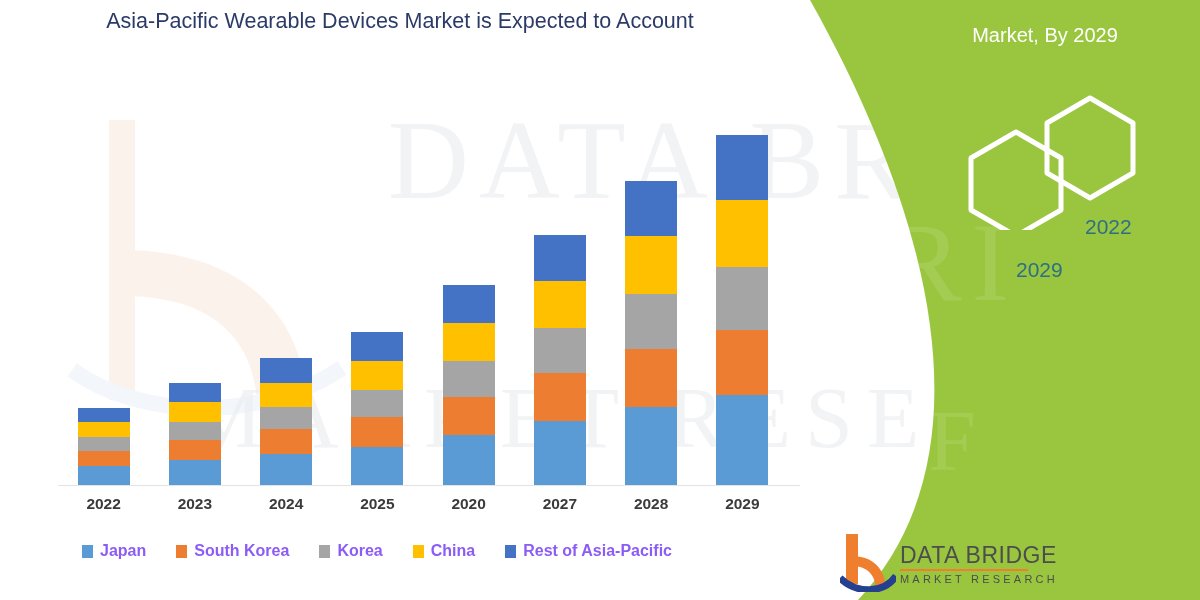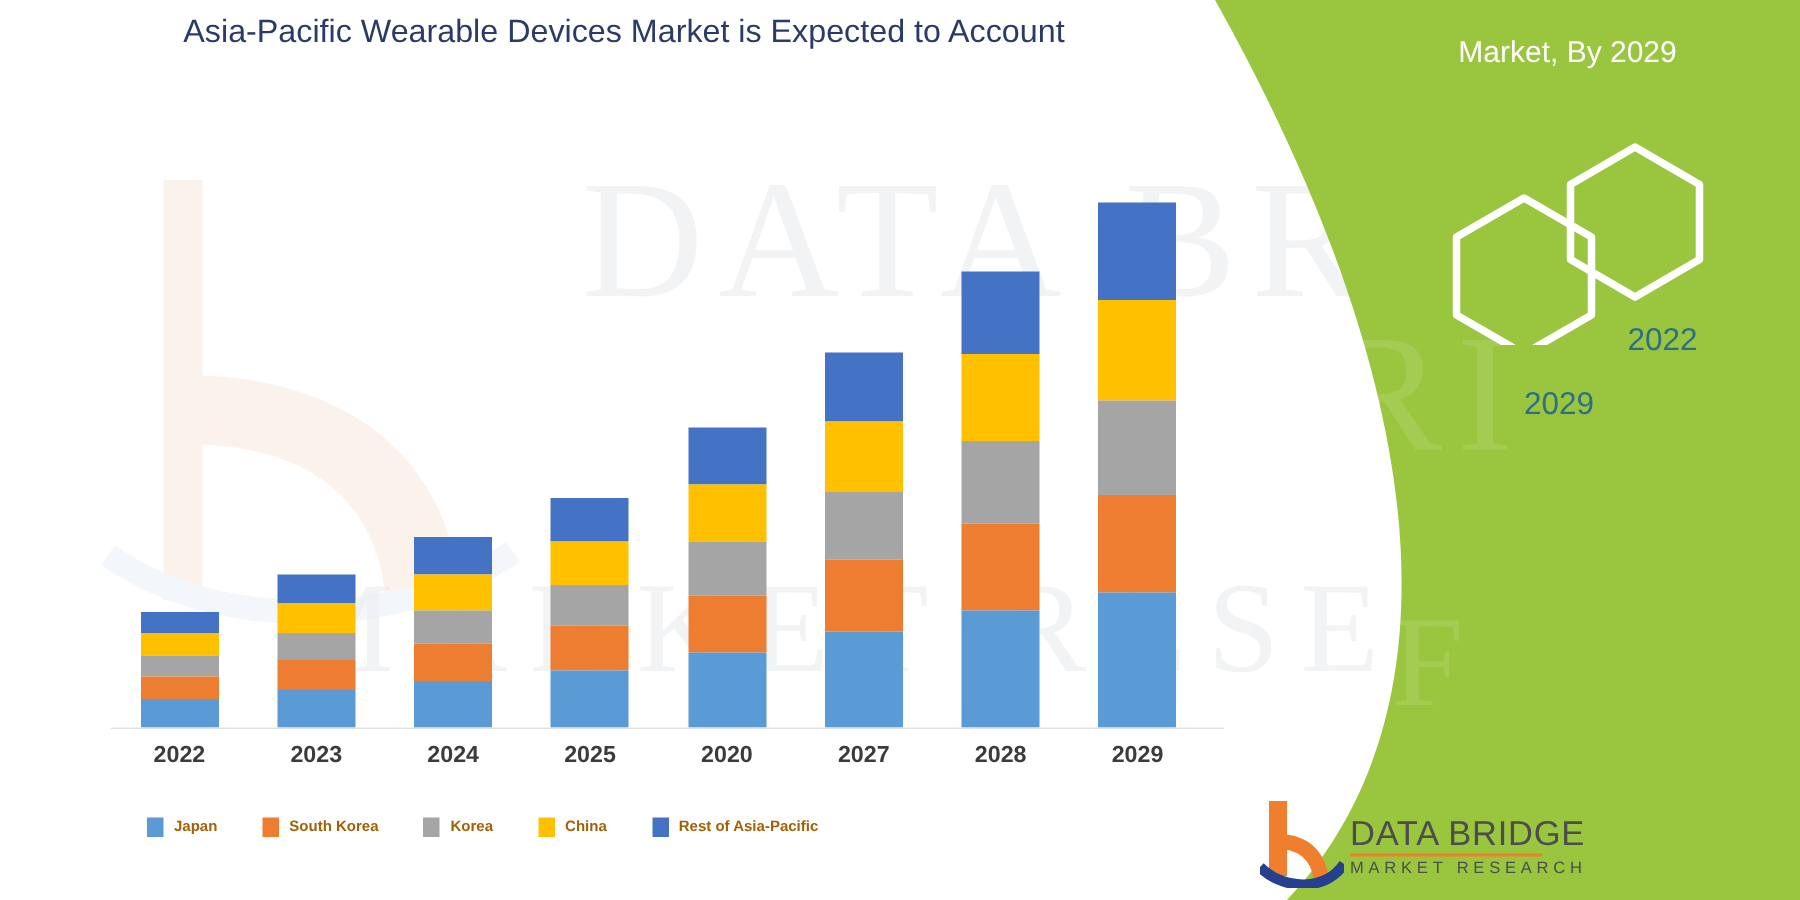--- a/index.html
+++ b/index.html
@@ -21,21 +21,21 @@
     white-space:nowrap;
     font-weight:400;
   }
   .wm-text.row1{left:388px;top:96px;}
   .wm-text.row2{left:186px;top:368px;font-size:86px;letter-spacing:14px;}
   .wm-b{
     position:absolute;left:52px;top:100px;width:330px;height:330px;opacity:.5;
   }
 
   
-  .chart-panel{position:absolute;left:16px;top:0;width:880px;height:600px;}
+  .chart-panel{position:absolute;left:0;top:0;width:880px;height:600px;}
 
   .title{
     position:absolute;left:40px;top:6px;width:720px;
     text-align:center;
     color:#2b3a67;
     font-size:21.5px;
     line-height:30px;
     font-family:"Liberation Sans", sans-serif;
     font-weight:400;
   }
@@ -69,21 +69,21 @@
   }
 
   .legend{
     position:absolute;left:58px;top:538px;width:742px;height:26px;
     display:flex;align-items:center;justify-content:flex-start;gap:30px;
     padding-left:24px;box-sizing:border-box;
   }
   .legend-item{display:flex;align-items:center;gap:7px;}
   .legend-swatch{width:11px;height:13px;display:block;}
   .legend-label{
-    color:#a16207;font-size:10px;font-weight:700;
+    color:#8b5cf6;font-size:16px;font-weight:700;
     font-family:"Liberation Sans", sans-serif;white-space:nowrap;
   }
 
   
   .green-panel{
     position:absolute;right:0;top:0;width:420px;height:600px;overflow:hidden;
   }
   .green-shape{position:absolute;inset:0;}
   .green-content{position:absolute;inset:0;}
 

